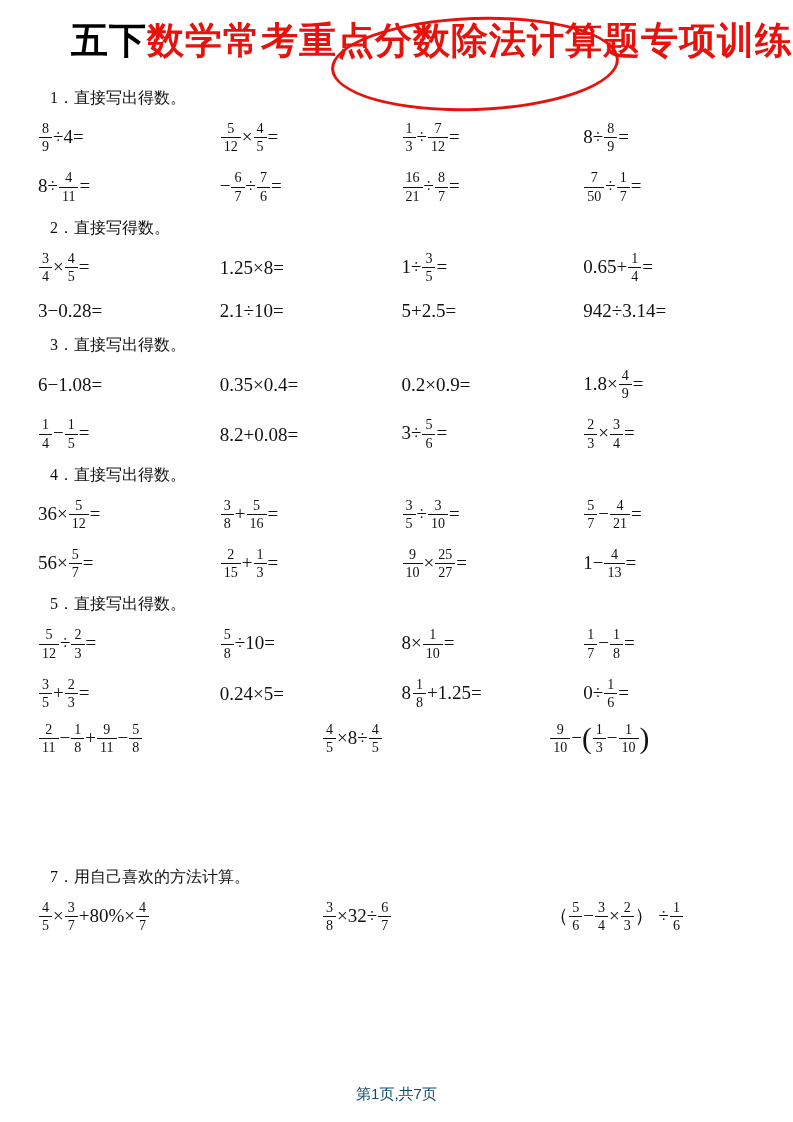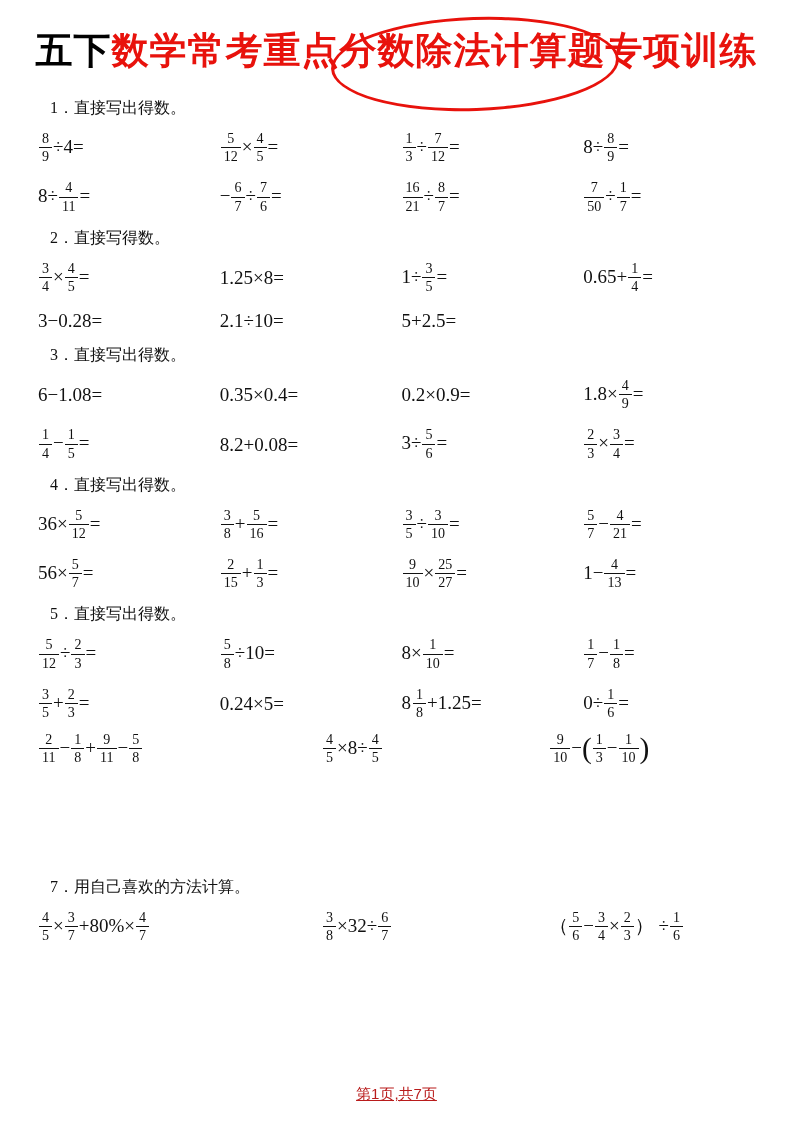--- a/index.html
+++ b/index.html
@@ -7,22 +7,22 @@
     position:relative;
     width:793px;height:1122px;
     margin:0 auto;background:#ffffff;
     overflow:hidden;
     font-family:"Liberation Serif", serif;
     color:#111;
   }
   
   .title-wrap{
     position:relative;
-    padding-top:26px;
-    text-align:center;
+    padding-top:16px;
+    text-align:right;
     white-space:nowrap;
   }
   .title-text{
     font-family:"Liberation Sans", sans-serif;
     font-weight:900;
     font-size:37px;
     letter-spacing:1px;
     line-height:1.35;
   }
   .title-black{color:#000000;}
@@ -80,22 +80,21 @@
     font-weight:300;
   }
   
   .footer{
     position:absolute;
     left:0;bottom:18px;
     width:100%;
     text-align:center;
     font-family:"Liberation Sans", sans-serif;
     font-size:15px;
-    color:#b91c1c;
-    text-decoration:underline;
+    color:#0c4a6e;
   }
 </style>
 </head>
 <body>
 
 <div class="page">
 
   <div class="title-wrap">
     <span class="title-text">
       <span class="title-black">五下</span><span class="title-red">数学常考重点分数除法计算题专项训练</span>
@@ -121,20 +120,21 @@
       <div class="section">
         <div class="heading">2．直接写得数。</div>
         <div class="problems cols4">
           <div class="problem"><span><span class="frac"><span class="num">3</span><span class="den">4</span></span></span>×<span><span class="frac"><span class="num">4</span><span class="den">5</span></span></span>=</div>
           <div class="problem">1.25×8=</div>
           <div class="problem">1÷<span><span class="frac"><span class="num">3</span><span class="den">5</span></span></span>=</div>
           <div class="problem">0.65+<span><span class="frac"><span class="num">1</span><span class="den">4</span></span></span>=</div>
           <div class="problem">3−0.28=</div>
           <div class="problem">2.1÷10=</div>
           <div class="problem">5+2.5=</div>
+          <div class="problem">942÷3.14=</div>
         </div>
       </div>
       <div class="section">
         <div class="heading">3．直接写出得数。</div>
         <div class="problems cols4">
           <div class="problem">6−1.08=</div>
           <div class="problem">0.35×0.4=</div>
           <div class="problem">0.2×0.9=</div>
           <div class="problem">1.8×<span><span class="frac"><span class="num">4</span><span class="den">9</span></span></span>=</div>
           <div class="problem"><span><span class="frac"><span class="num">1</span><span class="den">4</span></span></span>−<span><span class="frac"><span class="num">1</span><span class="den">5</span></span></span>=</div>

